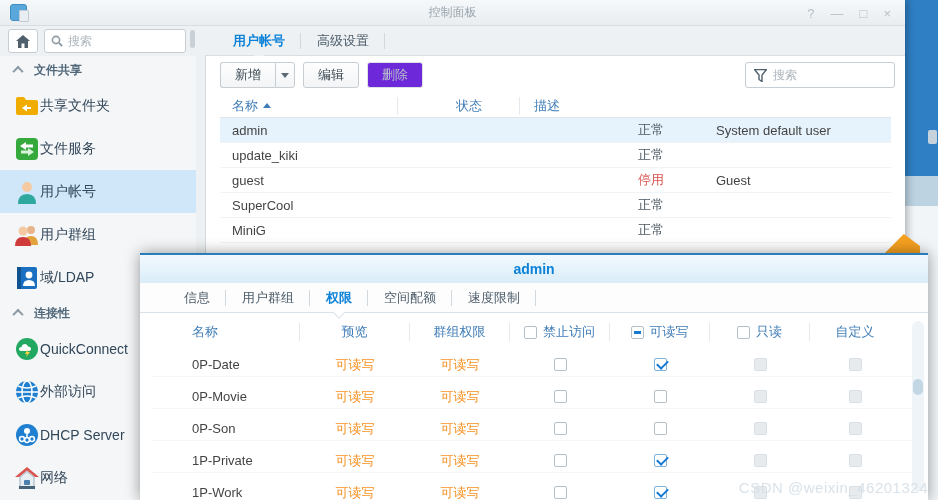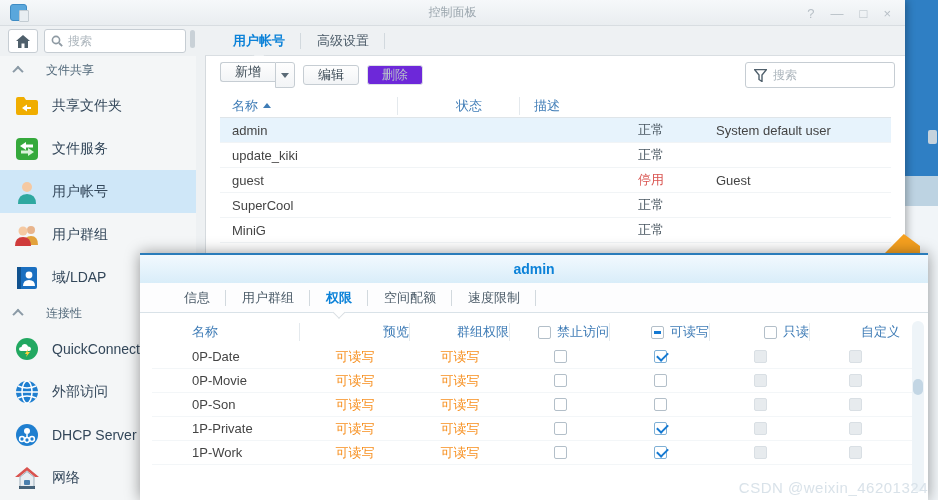--- a/index.html
+++ b/index.html
@@ -31,30 +31,30 @@
   .side-scroll { position:absolute; left:190px; top:30px; width:5px; height:18px; background:#c9d1d7; border-radius:3px; }
   .nav-tabs { flex:1; display:flex; align-items:stretch; border-bottom:1px solid #d9dee2; background:#eef1f3; padding-left:12px; }
   .tab { position:relative; display:flex; align-items:center; padding:0 16px; color:#4b5b68; cursor:pointer; }
   .tab .tab-sep { position:absolute; right:0; top:7px; height:16px; width:1px; background:#d2d9de; }
   .tab.is-active { color:#0c82d8; font-weight:bold; }
   .tab.is-active::after { content:""; position:absolute; left:50%; bottom:-5px; width:8px; height:8px; background:#eef1f3; border-right:1px solid #d9dee2; border-bottom:1px solid #d9dee2; transform:translateX(-50%) rotate(45deg); }
 
   
   .sidebar { position:absolute; left:0; top:56px; width:196px; bottom:0; background:#f4f6f7; overflow:hidden; }
   .side-divider { position:absolute; left:205px; top:56px; width:1px; bottom:0; background:#d5dade; }
-  .section-head { height:28px; display:flex; align-items:center; gap:24px; padding-left:14px; color:#51687a; font-size:12px; font-weight:normal; }
+  .section-head { height:28px; display:flex; align-items:center; gap:12px; padding-left:14px; color:#51687a; font-size:12px; font-weight:bold; }
   .chev { width:8px; height:8px; border-left:2px solid #8b9aa6; border-top:2px solid #8b9aa6; transform:rotate(45deg) translate(1px,1px); }
-  .side-item { height:43px; display:flex; align-items:center; gap:12px; padding-left:14px; color:#33475a; font-size:14px; cursor:pointer; }
+  .side-item { height:43px; display:flex; align-items:center; gap:0; padding-left:14px; color:#33475a; font-size:14px; cursor:pointer; }
   .side-item.is-selected { background:#cfe7f8; }
   .side-ico { width:26px; height:26px; flex:0 0 26px; display:flex; align-items:center; justify-content:center; }
 
   
   .main { position:absolute; left:206px; top:56px; right:0; bottom:0; background:#fff; }
   .toolbar { height:38px; display:flex; align-items:center; padding:0 14px; position:relative; }
-  .btn { height:20px; background:linear-gradient(#fefefe,#f2f4f6); border:1px solid #c6cdd3; border-radius:3px; display:flex; align-items:center; padding:0 14px; color:#3c4a55; font-size:13px; cursor:pointer; }
+  .btn { height:26px; background:linear-gradient(#fefefe,#f2f4f6); border:1px solid #c6cdd3; border-radius:3px; display:flex; align-items:center; padding:0 14px; color:#3c4a55; font-size:13px; cursor:pointer; }
   .btn-split { display:flex; margin-right:8px; }
   .btn-split .btn { border-radius:3px 0 0 3px; border-right:none; }
   .btn-split .btn-arrow { width:20px; height:26px; background:linear-gradient(#fefefe,#f2f4f6); border:1px solid #c6cdd3; border-radius:0 3px 3px 0; display:flex; align-items:center; justify-content:center; }
   .caret-down { width:0; height:0; border-left:4px solid transparent; border-right:4px solid transparent; border-top:5px solid #5a6a76; }
   .btn + .btn { margin-left:8px; }
   .btn.is-disabled { color:#b9c2c9; background:#6d28d9; border-color:#dde2e6; cursor:default; }
   .filter-box { position:absolute; right:10px; top:6px; width:150px; height:26px; background:#fff; border:1px solid #c6cdd3; border-radius:3px; display:flex; align-items:center; gap:6px; padding:0 8px; }
   .filter-box .ph { color:#adb6bd; font-size:12px; }
 
   .user-table { margin:0 14px; }
@@ -71,23 +71,23 @@
   .st-normal { color:#4d5a64; }
   .st-disabled { color:#d9534f; }
 
   
   .dialog { position:absolute; left:140px; top:253px; width:788px; height:247px; background:#fff; border-top:2px solid #2a7cba; box-shadow:0 0 14px rgba(0,0,0,.4); z-index:10; }
   .dlg-header { height:28px; background:linear-gradient(#f2f9fe,#d9edf9); display:flex; align-items:center; justify-content:center; color:#0c82d8; font-weight:bold; font-size:14px; }
   .dlg-tabs { height:30px; display:flex; align-items:stretch; border-bottom:1px solid #d9e2e8; padding-left:28px; background:#fdfdfe; }
   .dlg-tabs .tab.is-active::after { background:#fff; }
 
   .perm-head { display:flex; height:26px; align-items:center; margin:6px 12px 0 12px; }
-  .perm-head .cell { color:#3f7cb6; font-size:13px; display:flex; align-items:center; justify-content:flex-end; gap:6px; border-right:1px solid #e4e9ed; height:18px; }
+  .perm-head .cell { color:#3f7cb6; font-size:13px; display:flex; align-items:center; justify-content:center; gap:6px; border-right:1px solid #e4e9ed; height:18px; }
   .perm-head .cell:last-child { border-right:none; }
-  .perm-row { display:flex; height:24px; align-items:center; margin:0 12px; border-bottom:1px solid #f3f6f8;text-align:center; }
+  .perm-row { display:flex; height:24px; align-items:center; margin:8px 12px; border-bottom:1px solid #f3f6f8;text-align:center; }
   .pc-name { width:148px; padding-left:40px; justify-content:flex-start !important; display:flex; }
   .pc-prev { width:110px; display:flex; justify-content:center; }
   .pc-grp { width:100px; display:flex; justify-content:center; }
   .pc-forb { width:100px; display:flex; justify-content:center; }
   .pc-rw { width:100px; display:flex; justify-content:center; }
   .pc-ro { width:100px; display:flex; justify-content:center; }
   .pc-cust { width:90px; display:flex; justify-content:center; }
   .perm-orange { color:#f78f1e; }
 
   .cb { width:13px; height:13px; border:1px solid #b3bfc9; border-radius:2px; background:#fff; position:relative; display:inline-block; flex:0 0 13px; }

